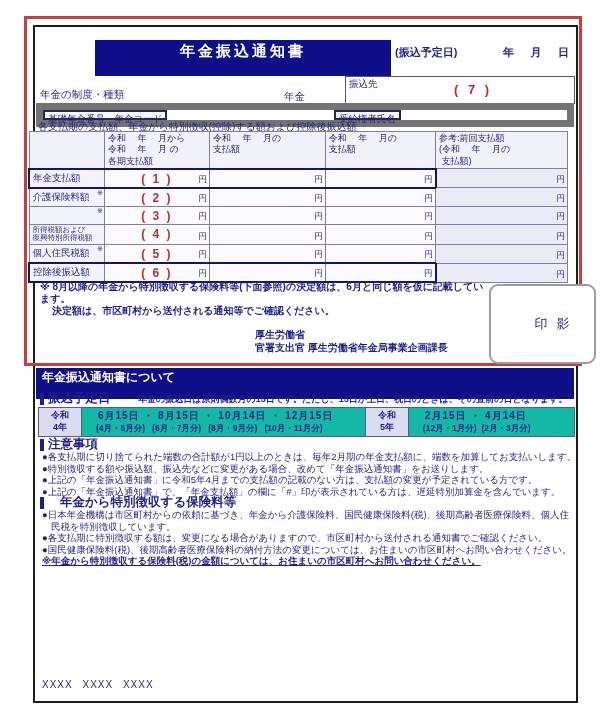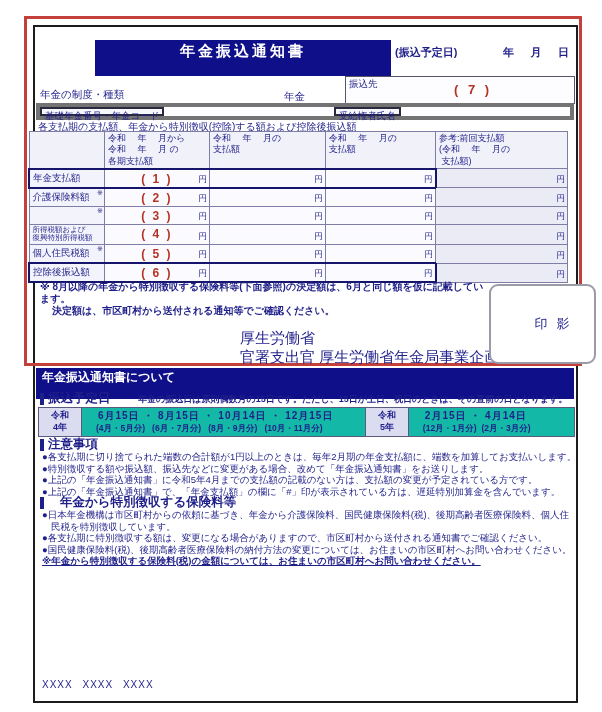--- a/index.html
+++ b/index.html
@@ -13,21 +13,21 @@
   #title-bar{left:60px;top:40px;width:296px;height:36px;background:#0f0f8a;color:#ffffff;
              font-weight:bold;font-size:15px;text-align:center;line-height:22px;letter-spacing:3px;z-index:4;margin-left:35px;}
   #planned-date{left:395px;top:45px;font-size:11px;font-weight:bold;z-index:4;}
   #date-units{left:503px;top:45px;width:66px;display:flex;justify-content:space-between;font-size:11px;font-weight:bold;z-index:4;}
   
   #pension-type-label{left:40px;top:88px;font-size:10.5px;z-index:4;}
   #pension-label{left:284px;top:90px;font-size:10.5px;z-index:4;}
   #transfer-box{left:345px;top:76px;width:228px;height:26px;border:1px solid #55556e;background:#fdfdff;z-index:4;}
   #transfer-label{position:absolute;left:3px;top:1px;font-size:9.5px;}
   #transfer-value{position:absolute;left:108px;top:5px;font-size:13px;font-weight:bold;color:#b43324;letter-spacing:3px;}
-  #id-row{left:36px;top:103px;width:538px;height:17px;display:flex;border:4px solid #737373;box-sizing:border-box;background:#fdfdff;z-index:4;}
+  #id-row{left:36px;top:103px;width:538px;height:24px;display:flex;border:7px solid #737373;box-sizing:border-box;background:#fdfdff;z-index:4;}
   .id-label{border:2px solid #2a2a3e;box-sizing:border-box;font-size:9.5px;line-height:13px;padding:0 3px;background:#f6f6fd;white-space:nowrap;}
   .id-value{flex:1;}
   
   #table-caption{left:38px;top:120px;font-size:10px;z-index:4;white-space:nowrap;}
   
   #main-table-wrap{left:28px;top:131px;width:540px;z-index:4;border-radius:22px;}
   table.main{width:100%;border-collapse:collapse;table-layout:fixed;}
   table.main th,table.main td{border:1px solid #7d7da6;font-size:9px;color:#1f1f8a;padding:1px 3px;vertical-align:top;box-sizing:border-box;}
   table.main th{background:#f1f1fa;font-weight:normal;text-align:left;white-space:pre-wrap;line-height:1.25;height:29px;}
   table.main td{height:17px;position:relative;background:#fbfbff;}
@@ -37,21 +37,21 @@
   .mark{position:absolute;top:0;right:1px;font-size:7px;}
   .rednum{display:block;text-align:center;color:#b43324;font-weight:bold;font-size:12px;letter-spacing:2px;margin-top:1px;}
   .yen{position:absolute;right:2px;bottom:1px;font-size:8.5px;}
   tr.hl td:nth-child(-n+4){border-top:2px solid #15156b;border-bottom:2px solid #15156b;}
   tr.hl td:nth-child(1){border-left:2px solid #15156b;}
   tr.hl td:nth-child(4){border-right:2px solid #15156b;}
   
   #table-footnote{left:40px;top:281px;width:450px;font-size:10px;font-weight:bold;line-height:1.18;z-index:4;}
   #table-footnote .l2{padding-left:12px;}
   
-  #issuer{left:240px;top:329px;font-size:15px;font-weight:normal;line-height:1.25;z-index:4;}
+  #issuer{left:255px;top:329px;font-size:10px;font-weight:bold;line-height:1.25;z-index:4;}
   #seal-box{left:489px;top:284px;width:84px;height:76px;border:2px solid #9a9aa8;border-radius:9px;background:#ffffff;
             display:flex;align-items:center;justify-content:center;font-size:13px;letter-spacing:9px;text-indent:9px;z-index:4;padding-left:19px;}
   
   #info-bar{left:36px;top:368px;width:538px;height:31px;background:#0f0f8a;color:#ffffff;font-weight:bold;
             font-size:12px;line-height:19px;padding-left:6px;box-sizing:border-box;z-index:4;}
   .sec-head{display:flex;align-items:center;font-size:12.5px;font-weight:bold;z-index:4;}
   .marker{display:inline-block;width:4px;height:12px;background:#1f1f8a;margin-right:4px;}
   #transfer-date-head{left:40px;top:390px;}
   #transfer-date-desc{left:138px;top:393px;font-size:9px;font-weight:bold;z-index:4;white-space:nowrap;}
   #dates-table-wrap{left:38px;top:407px;width:537px;z-index:4;}

